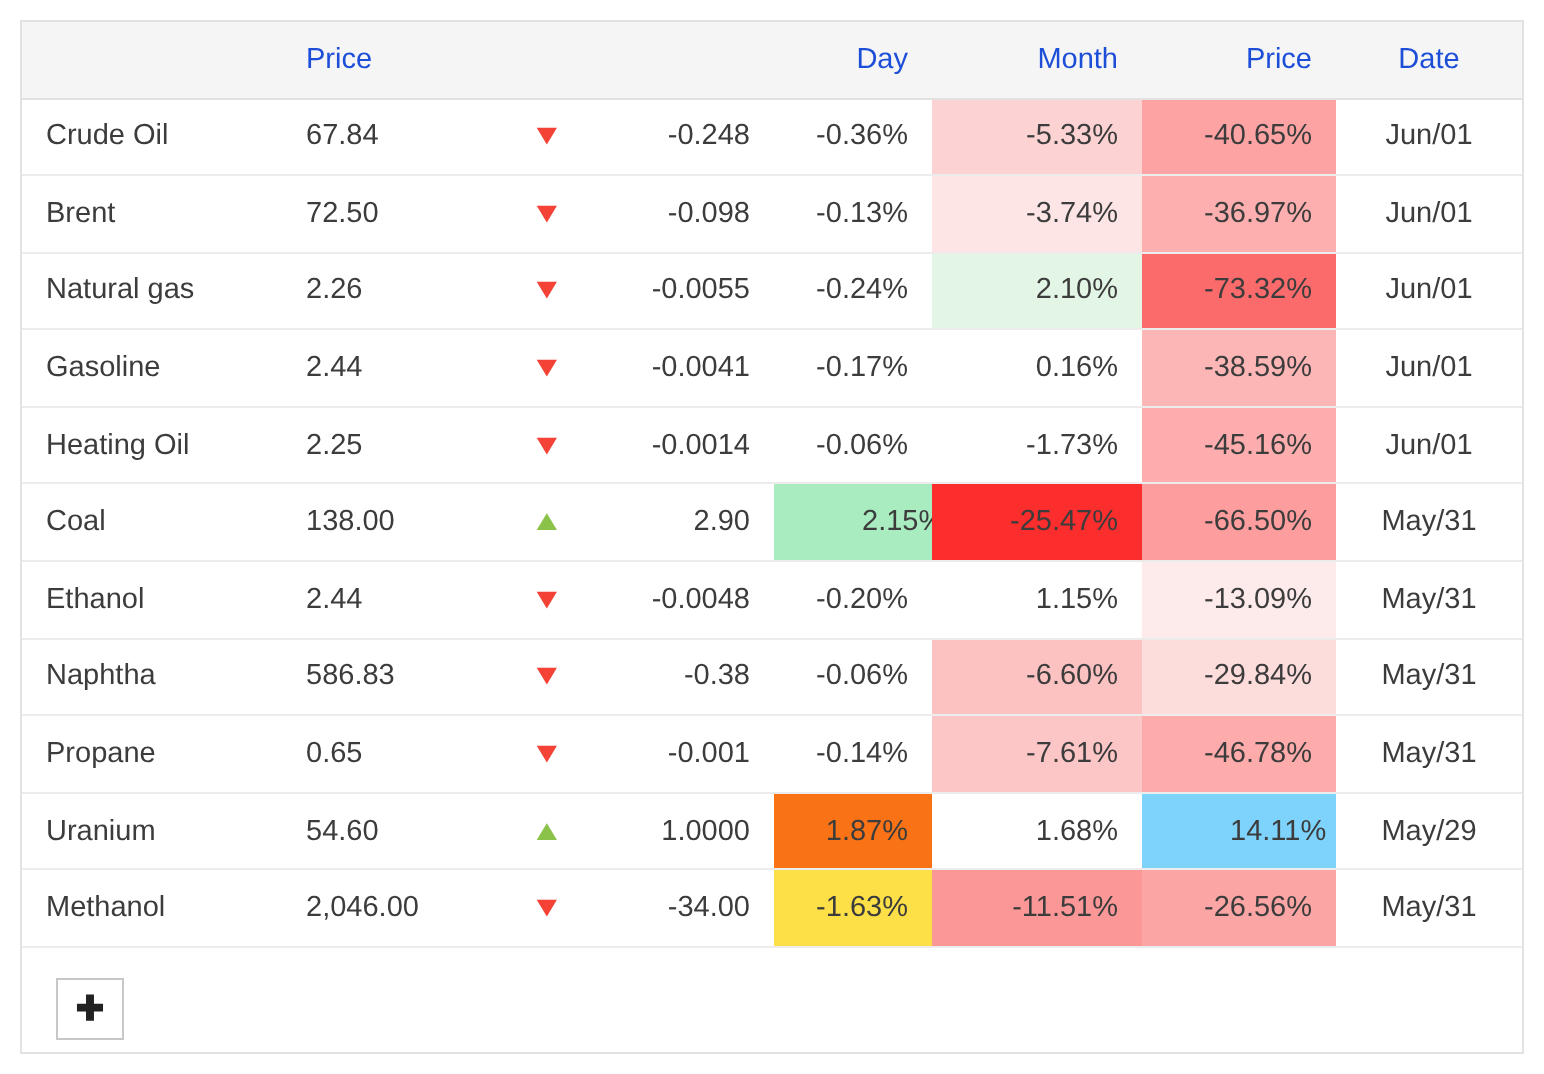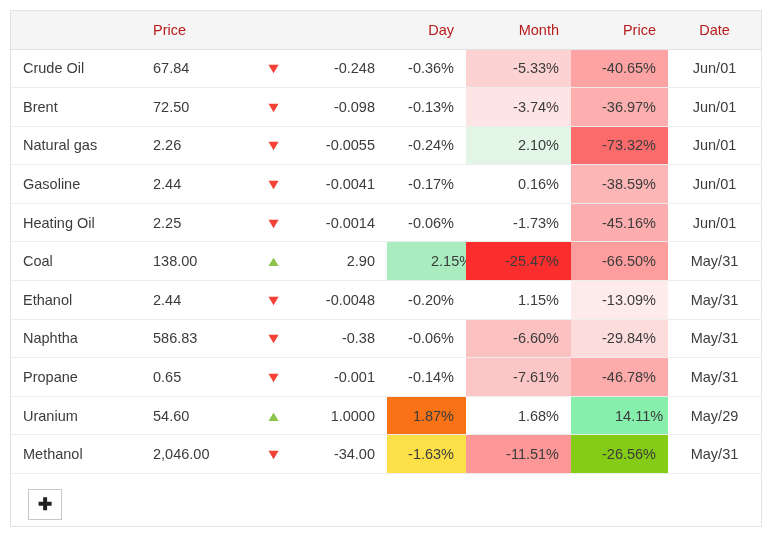--- a/index.html
+++ b/index.html
@@ -25,21 +25,21 @@
     width: 100%;
     border-collapse: collapse;
     table-layout: fixed;
   }
   table.commodity-table thead th {
     background: #f5f5f5;
     border-bottom: 1px solid #e2e2e2;
     height: 38px;
     font-weight: normal;
     font-size: 14.5px;
-    color: #b91c1c;
+    color: #1d4ed8;
     padding: 0 12px;
     vertical-align: middle;
   }
   table.commodity-table tbody td {
     height: 38.6px;
     border-bottom: 1px solid #ececec;
     font-size: 14.5px;
     color: #3c3c3c;
     padding: 0 12px;
     vertical-align: middle;
@@ -226,31 +226,31 @@
           <td class="td-year" style="background: rgb(253, 171, 171);">-46.78%</td>
           <td class="td-date">May/31</td>
         </tr>
         <tr>
           <td class="td-name">Uranium</td>
           <td class="td-price">54.60</td>
           <td class="td-arrow"><span class="arrow-glyph arrow-up">▲</span></td>
           <td class="td-change">1.0000</td>
           <td class="td-day" style="background: #f97316; padding-left: 16px;">1.87%</td>
           <td class="td-month">1.68%</td>
-          <td class="td-year" style="background: #86efac; padding-left: 44px;">14.11%</td>
+          <td class="td-year" style="background: #7dd3fc; padding-left: 44px;">14.11%</td>
           <td class="td-date">May/29</td>
         </tr>
         <tr>
           <td class="td-name">Methanol</td>
           <td class="td-price">2,046.00</td>
           <td class="td-arrow"><span class="arrow-glyph arrow-down">▼</span></td>
           <td class="td-change">-34.00</td>
           <td class="td-day" style="background: #fde047;">-1.63%</td>
           <td class="td-month" style="background: rgb(252, 151, 151);">-11.51%</td>
-          <td class="td-year" style="background: #84cc16; margin-left: 12px;">-26.56%</td>
+          <td class="td-year" style="background: #fca5a5; margin-left: 12px;">-26.56%</td>
           <td class="td-date">May/31</td>
         </tr>
       </tbody>
     <tfoot>
       <tr class="footer-row">
         <td colspan="8">
           <button class="add-button">✚</button>
         </td>
       </tr>
     </tfoot>

